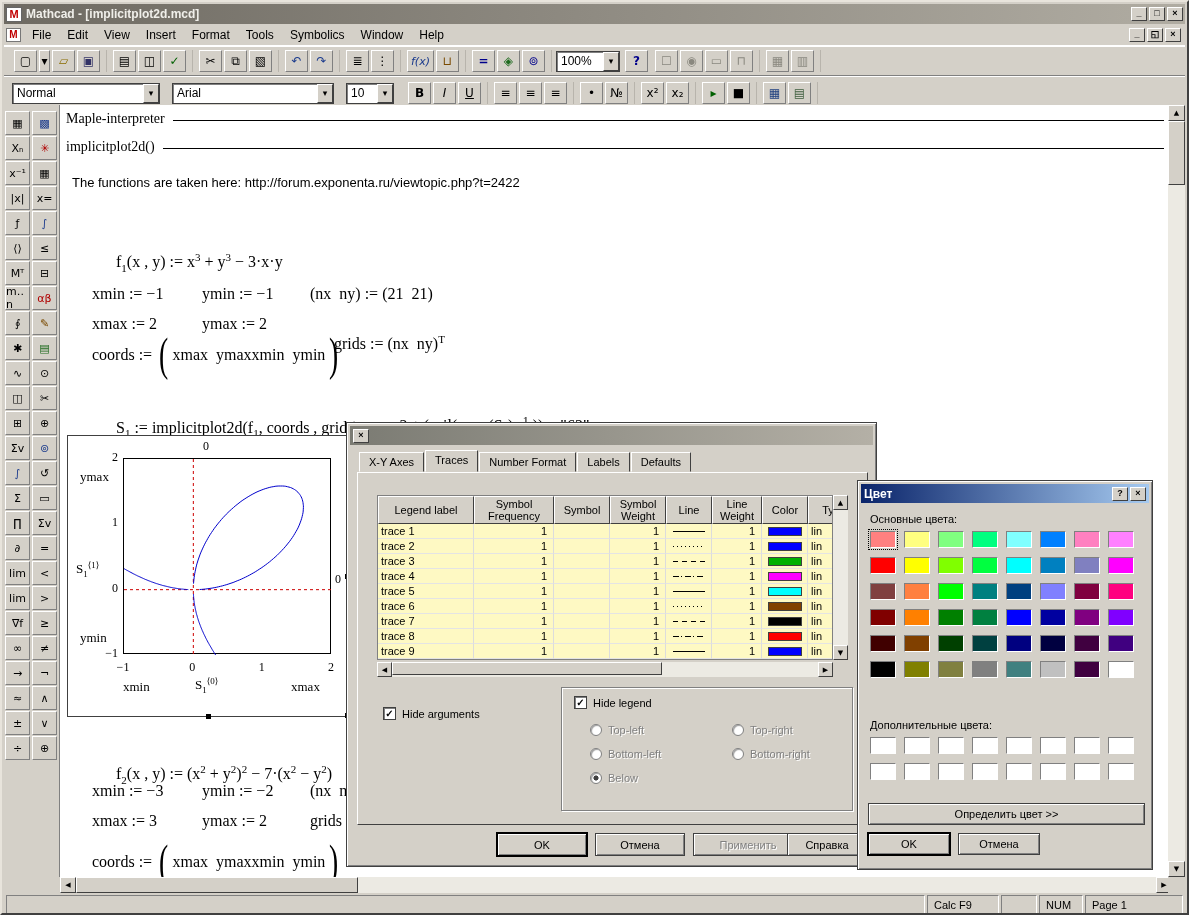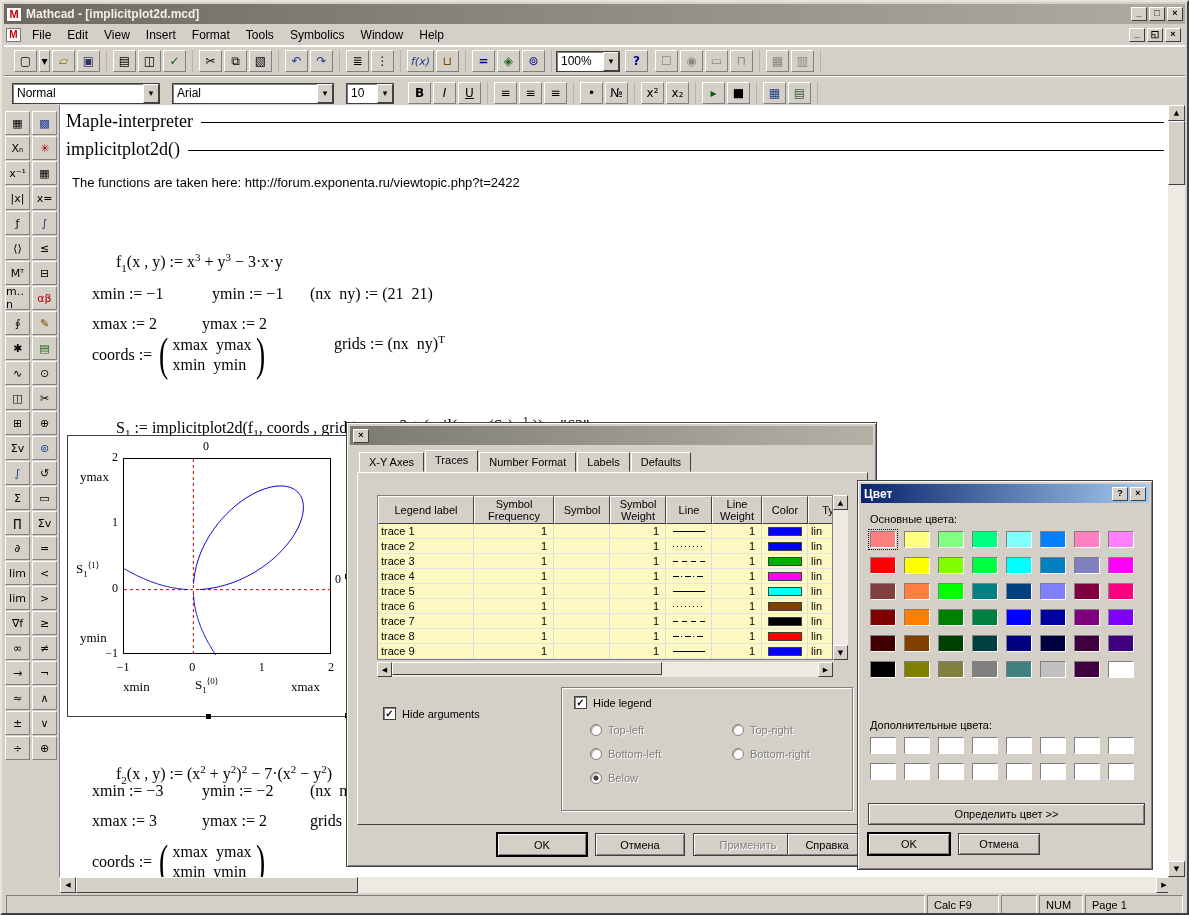--- a/index.html
+++ b/index.html
@@ -48,26 +48,26 @@
     border-right:1px solid #808080;display:flex;gap:2px;padding:6px 1px;}
   .pcol{display:flex;flex-direction:column;}
   .pbtn{width:25px;height:24px;display:flex;align-items:center;justify-content:center;
     font-family:"DejaVu Sans",sans-serif;font-size:11px;background:#D4D0C8;
     border:1px solid;border-color:#fff #808080 #808080 #fff;margin-bottom:1px;overflow:hidden;}
   .worksheet{position:absolute;left:58px;top:103px;width:1112px;height:772px;background:#fff;overflow:hidden;}
   .ws-abs{position:absolute;white-space:pre;}
   .math{font-family:"Liberation Serif",serif;font-size:16px;}
   .math sub{font-size:11px;}
   .math sup{font-size:11px;}
-  .heading{display:flex;align-items:center;font-family:"Liberation Serif",serif;font-size:18px;}
+  .heading{display:flex;align-items:center;font-family:"Liberation Serif",serif;font-size:14px;}
   .rule{flex:1;border-top:1px solid #000;margin-left:8px;margin-top:2px;}
   .note{font-size:13px;font-family:"Liberation Sans",sans-serif;}
   .matrix{display:flex;align-items:center;font-family:"Liberation Serif",serif;font-size:16px;}
   .mparen{font-size:46px;font-weight:300;line-height:44px;transform:scaleX(.6);font-family:"Liberation Serif",serif;}
-  .mbody{display:flex;flex-direction:column;margin:0 1px;}
+  .mbody{display:flex;margin:0 1px;}
   .mrow{white-space:pre;font-size:16px;line-height:20px;}
   .frac{display:inline-block;vertical-align:-7px;text-align:center;font-size:12px;line-height:12px;margin:0 2px;}
   .frac .fn{display:block;border-bottom:1px solid #000;padding:0 2px;}
   .frac .fd{display:block;}
 
   
   .plot-region{position:absolute;left:7px;top:330px;width:282px;height:282px;border:1px solid #404040;background:#fff;}
   .plot-axes-box{position:absolute;left:55px;top:22px;width:208px;height:196px;border:1px solid #000;}
   .plot-axes-box svg{position:absolute;left:0;top:0;}
   .pl{position:absolute;font-family:"Liberation Serif",serif;font-size:13px;white-space:nowrap;}
@@ -350,21 +350,21 @@
     <div class="ws-abs heading" style="left:6px;top:34px;width:1098px">
       <span>implicitplot2d()</span><span class="rule"></span>
     </div>
     <div class="ws-abs note" style="left:12px;top:70px">The functions are taken here: http://forum.exponenta.ru/viewtopic.php?t=2422</div>
 
     <div class="ws-abs math" style="left:32px;top:128px">
       <span>f</span><sub>1</sub><span>(x , y) := x</span><sup>3</sup><span> + y</span><sup>3</sup><span> − 3·x·y</span>
     </div>
 
     <div class="ws-abs math" style="left:32px;top:180px">xmin := −1</div>
-    <div class="ws-abs math" style="left:152px;top:180px">ymin := −1</div>
+    <div class="ws-abs math" style="left:142px;top:180px">ymin := −1</div>
     <div class="ws-abs math" style="left:250px;top:180px">(nx  ny) := (21  21)</div>
     <div class="ws-abs math" style="left:32px;top:210px">xmax := 2</div>
     <div class="ws-abs math" style="left:142px;top:210px">ymax := 2</div>
     <div class="ws-abs math" style="left:250px;top:210px">
       <span>grids := (nx  ny)</span><sup>T</sup>
     </div>
 
     <div class="ws-abs matrix" style="left:32px;top:228px">
       <span>coords := </span>
       <span class="mparen">(</span>

